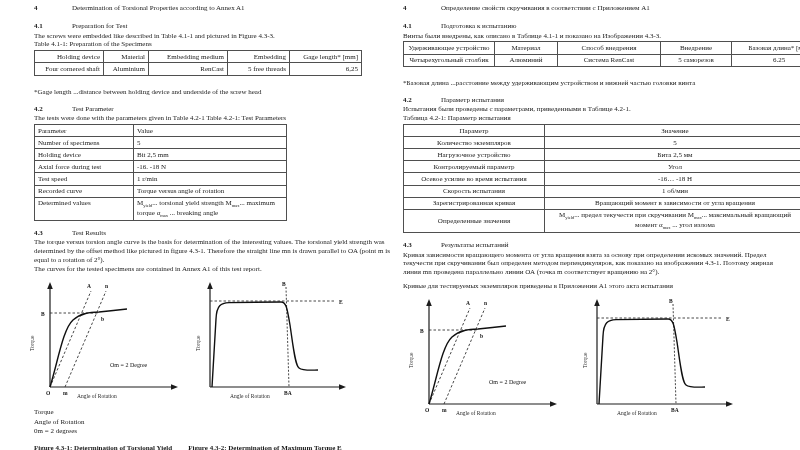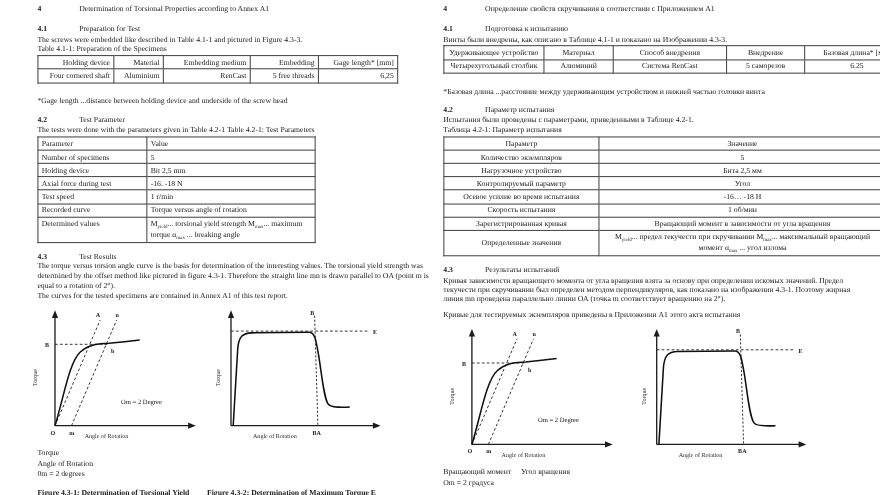--- a/index.html
+++ b/index.html
@@ -279,17 +279,13 @@
       <line x1="98" y1="8" x2="101" y2="108" stroke="#333" stroke-width="0.9" stroke-dasharray="2,1.6"></line>
       <path d="M 24,108 L 28,40 C 28.6,26 33,24 41,23.6 L 93,23 C 98,23 99,28 102,46 C 105,66 107,86 111,89 C 114,91.5 120,91.5 130,91" fill="none" stroke="#101010" stroke-width="1.4"></path>
       <text x="94" y="7" class="ptlab">B</text>
       <text x="151" y="24.5" class="ptlab">E</text>
       <text x="96" y="116" class="ptlab">BA</text>
       <text x="12" y="72" class="axlab" transform="rotate(-90 12 72)">Torque</text>
       <text x="42" y="119" class="axlab">Angle of Rotation</text>
     </svg>
   </div>
 
-  <div class="fignotes">
-    <div style="white-space:pre">Вращающий момент     Угол вращения</div>
-    <div>Om = 2 градуса</div>
-  </div>
 </div>
 
 </body></html>

